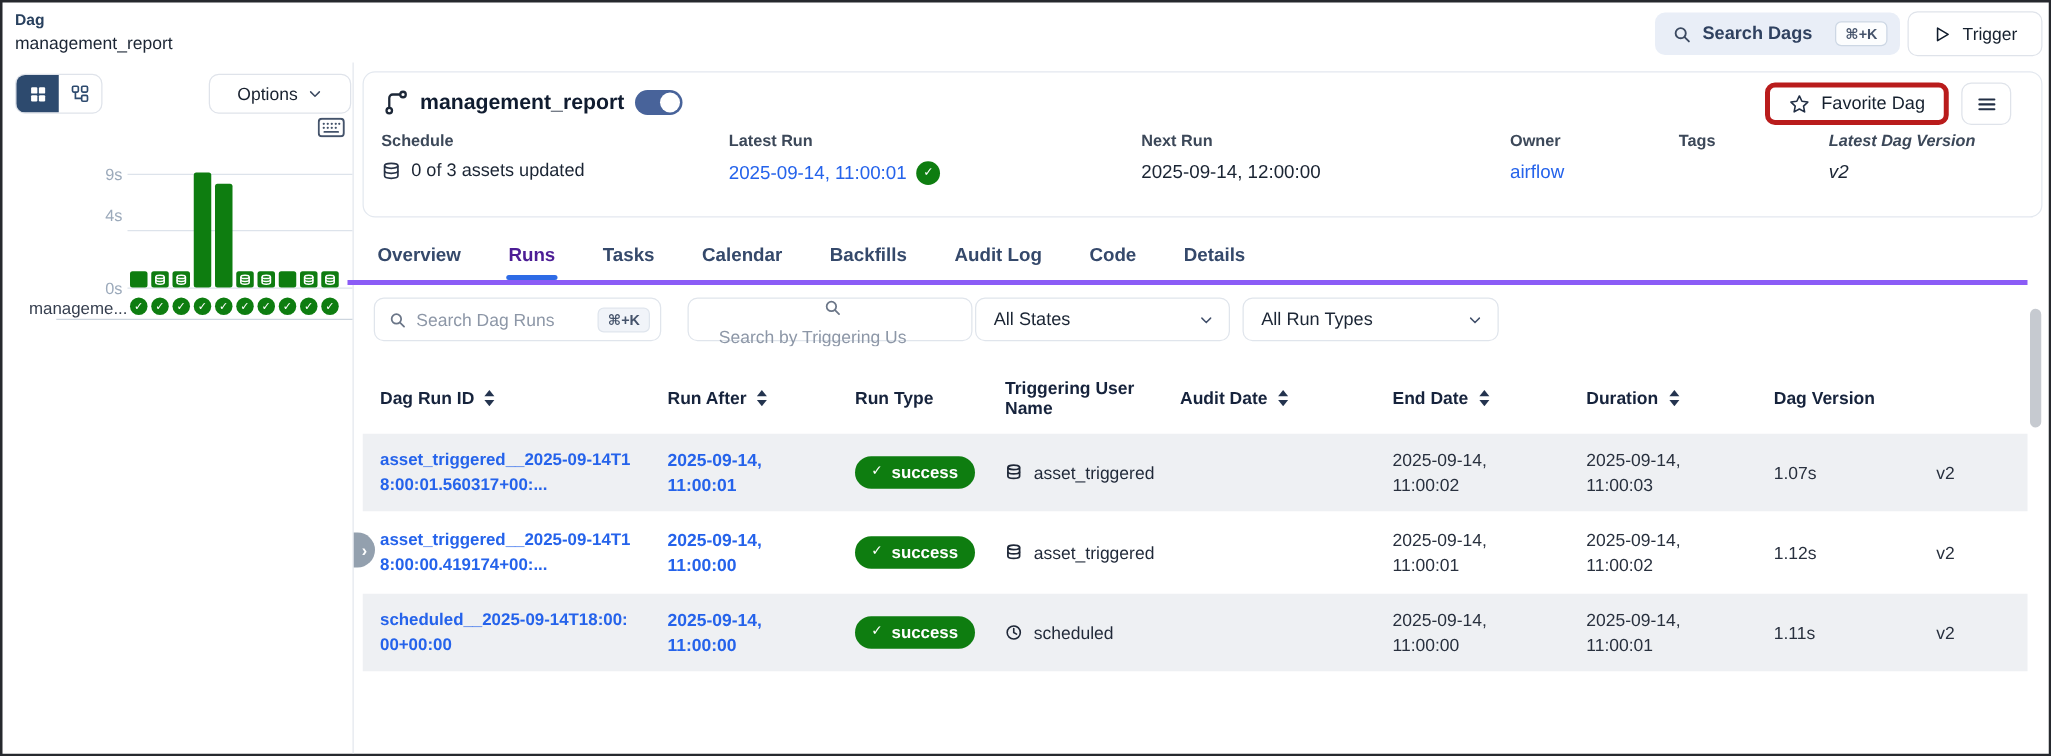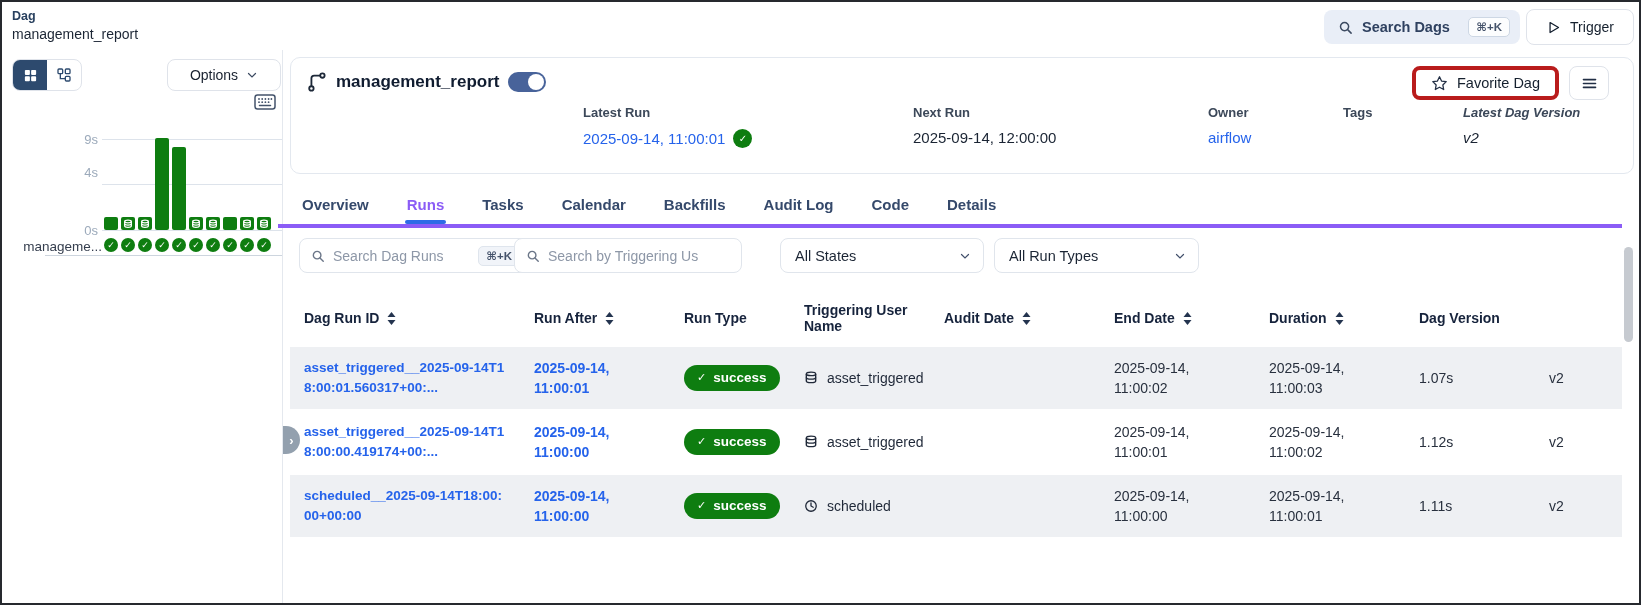--- a/index.html
+++ b/index.html
@@ -66,28 +66,28 @@
   .f-schedule { left:14px; } .f-latest { left:292px; } .f-next { left:622px; }
   .f-owner { left:917px; } .f-tags { left:1052px; } .f-ldv { left:1172px;font-style:italic; }
   .link { color:#2563eb; cursor:pointer; }
   .check-circle { width:19px; height:19px; border-radius:50%; background:#0e7d10; color:#fff;
                   font-size:10px; font-weight:700; display:inline-flex; align-items:center; justify-content:center; }
 
   
   .tabs { position:absolute; left:276px; top:186px; width:1344px; height:40px; display:flex;
           gap:34px; padding-left:22px; border-bottom:4px solid #8b5cf6; }
   .tab { position:relative; font-size:15px; font-weight:600; color:#35496b; padding:8px 2px 0 2px; cursor:pointer; }
-  .tab.active { color:#8b5cf6; font-weight:700; }
+  .tab.active { color:#4c1d95; font-weight:700; }
   .tab.active::after { content:""; position:absolute; left:0; right:0; bottom:0; height:4px;
                        border-radius:2px; background:#2e6be6; }
 
   
   .filter-input { position:absolute; top:236px; height:35px; background:#fff; border:1px solid #e0e5ec;
                   border-radius:8px; display:flex; align-items:center; gap:8px; padding:0 8px 0 11px; }
-  .fi-runs { left:297px; width:230px; } .fi-user { left:512px; width:228px; }
+  .fi-runs { left:297px; width:230px; } .fi-user { left:548px; width:228px;flex-direction:column; }
   .filter-input input { border:none; outline:none; flex:1; min-width:0; font-size:14px; color:#1b2534;
                         font-family:inherit; background:transparent; }
   .filter-input input::placeholder { color:#8d97a7; }
   .kbd-badge.soft { background:#f1f4f9; border-color:#dfe5ed; }
   .filter-select { position:absolute; top:236px; height:35px; background:#fff; border:1px solid #e0e5ec;
                    border-radius:8px; display:flex; align-items:center; justify-content:space-between;
                    padding:0 12px 0 14px; font-size:14.5px; color:#1b2534; cursor:pointer; }
   .fs-state { left:778px; width:204px; } .fs-runtype { left:992px; width:205px; }
 
   
@@ -289,20 +289,33 @@
       <span>Favorite Dag</span>
     </div>
     <div class="menu-btn">
       <span class="icon">
         <svg width="17" height="17" viewBox="0 0 24 24" fill="none" stroke="#222f45" stroke-width="2.3" stroke-linecap="round">
             <path d="M3.5 6.5h17M3.5 12h17M3.5 17.5h17"></path>
           </svg>
       </span>
     </div>
 
+    <div class="field f-schedule">
+      <div class="f-label">Schedule</div>
+      <div class="f-value" style="font-size:14.5px;">
+        <span class="icon">
+          <svg width="16" height="16" viewBox="0 0 24 24" fill="none" stroke="#273246" stroke-width="2">
+              <ellipse cx="12" cy="5.5" rx="8" ry="3"></ellipse>
+              <path d="M4 5.5v6c0 1.7 3.6 3 8 3s8-1.3 8-3v-6"></path>
+              <path d="M4 11.5v6c0 1.7 3.6 3 8 3s8-1.3 8-3v-6"></path>
+            </svg>
+        </span>
+        <span>0 of 3 assets updated</span>
+      </div>
+    </div>
 
     <div class="field f-latest">
       <div class="f-label">Latest Run</div>
       <div class="f-value">
         <span class="link">2025-09-14, 11:00:01</span>
         <span class="check-circle">✓</span>
       </div>
     </div>
 
     <div class="field f-next">

